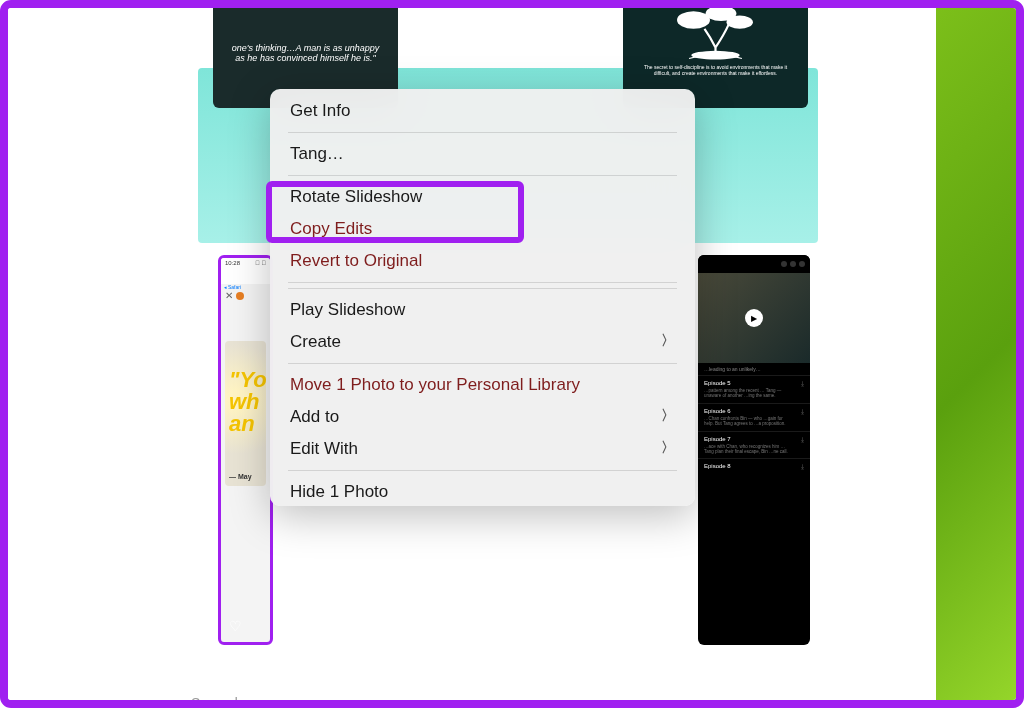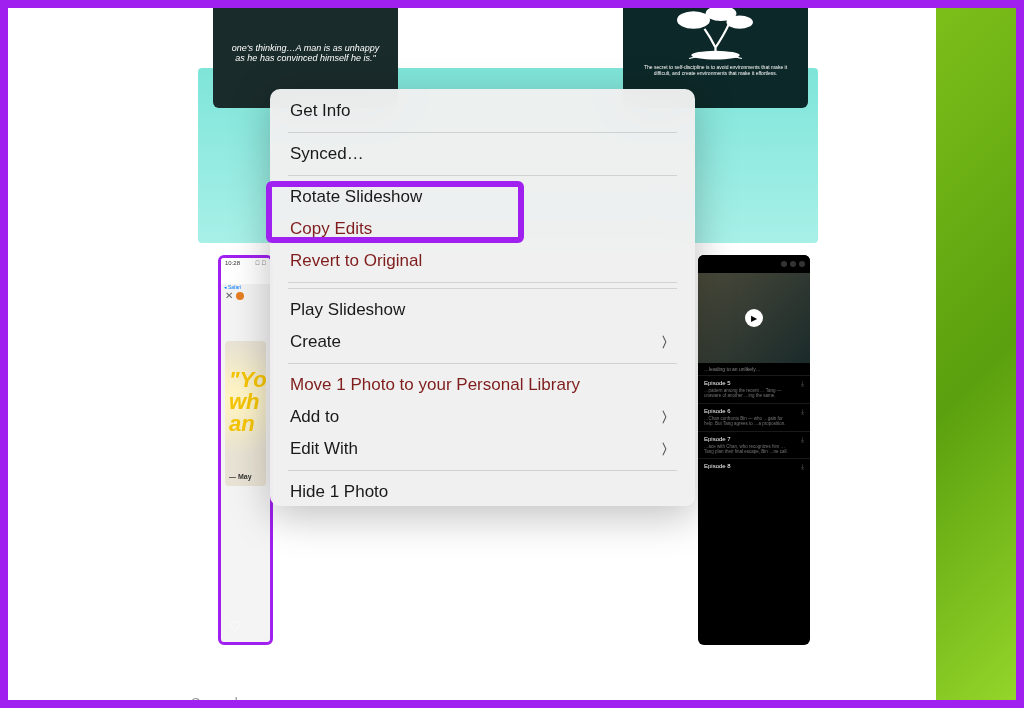--- a/index.html
+++ b/index.html
@@ -9,21 +9,21 @@
       overflow: hidden;
       width: 1024px;
       height: 708px;
       position: relative;
     }
     .viewport {
       width: 1024px;
       height: 708px;
       position: relative;
       border: 8px solid #a020f0;
-      border-radius: 0;
+      border-radius: 11px;
       overflow: hidden;
     }
     .green-gradient {
       position: absolute;
       right: -40px;
       top: 0;
       width: 120px;
       height: 100%;
       background: linear-gradient(135deg, #7cbf1a 0%, #5aa00e 50%, #9bdb2d 100%);
       z-index: 0;
@@ -130,21 +130,21 @@
       padding: 6px 0 4px 0;
       z-index: 50;
       backdrop-filter: blur(20px);
     }
     .cm-item {
       font-size: 17px;
       color: #1a1a1a;
       padding: 6px 20px;
       display: flex;
       justify-content: space-between;
-      align-items: flex-end;
+      align-items: flex-start;
       cursor: default;
     }
     .cm-item.disabled { color: #7f1d1d; }
     .cm-sep {
       height: 1px;
       background: rgba(0,0,0,0.12);
       margin: 5px 18px;
     }
     .cm-chevron {
       font-size: 14px;
@@ -263,21 +263,21 @@
         <span class="tbr-dl">⤓</span>
       </div>
     </div>
 
     <div class="context-menu">
       <div class="cm-item">
           <span>Get Info</span>
         </div>
       <div class="cm-sep"></div>
       <div class="cm-item">
-          <span>Synced…</span>
+          <span>Tang…</span>
         </div>
       <div class="cm-sep"></div>
       <div class="cm-item">
           <span>Rotate Slideshow</span>
         </div>
       <div class="cm-item disabled">
           <span>Copy Edits</span>
         </div>
       <div class="cm-item disabled">
           <span>Revert to Original</span>

